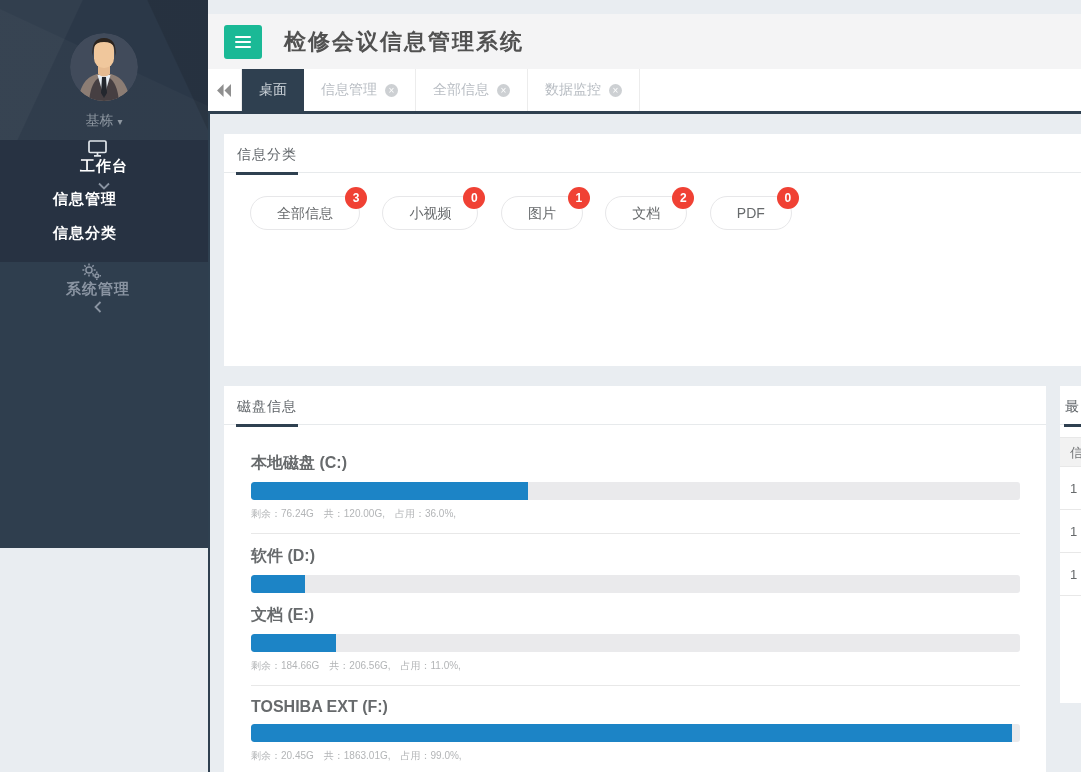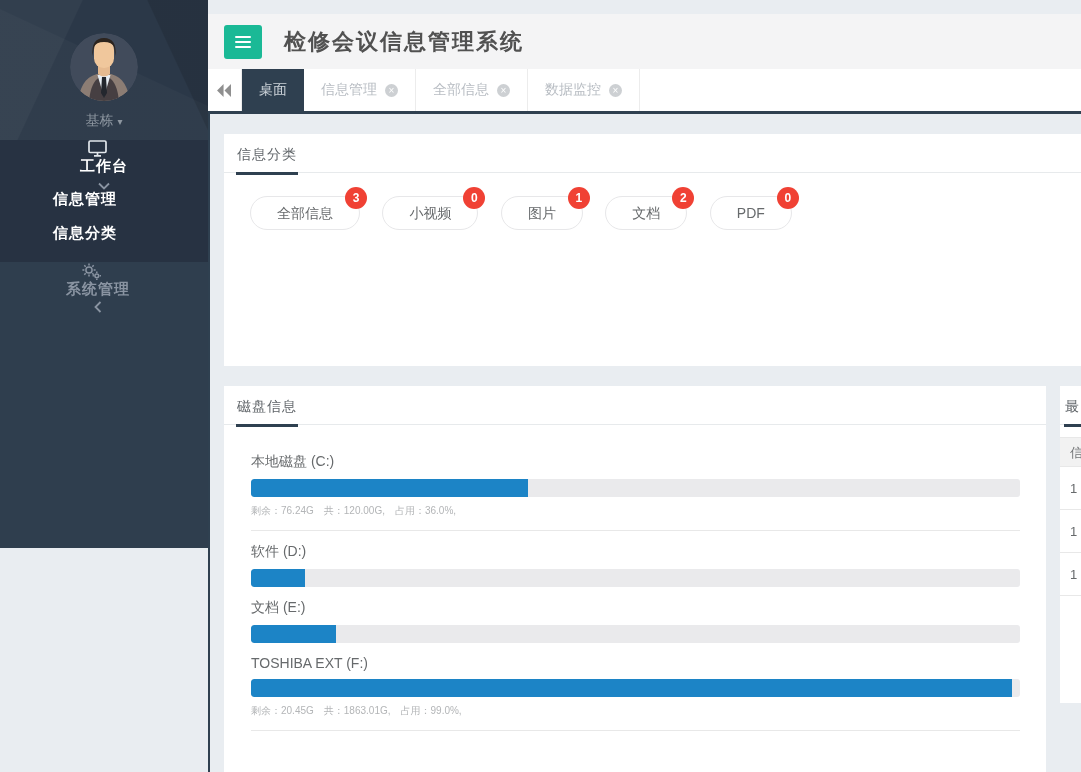--- a/index.html
+++ b/index.html
@@ -61,21 +61,21 @@
   .pill{position:relative;display:inline-block;height:34px;line-height:32px;padding:0 26px;margin-right:18px;
     background:#fff;border:1px solid #e7e7e9;border-radius:17px;font-size:14px;color:#676a6c;
     cursor:pointer;font-family:inherit;}
   .badge{position:absolute;top:-10px;right:-8px;min-width:22px;height:22px;border-radius:11px;
     background:var(--badge-red);color:#fff;font-size:12px;font-weight:bold;line-height:22px;text-align:center;}
 
   .panel-row{display:flex;align-items:flex-start;}
   .panel-disk{width:822px;height:600px;flex:none;}
   .disk-body{padding:16px 26px 0 27px;}
   .disk{padding-top:12px;}
-  .disk-name{font-size:14px;color:#676a6c;margin-bottom:8px;}
+  .disk-name{font-size:16px;color:#676a6c;margin-bottom:8px;font-weight:bold;}
   .disk-bar{height:18px;background:#eaeaec;border-radius:3px;overflow:hidden;}
   .disk-fill{height:100%;background:var(--bar-blue);border-radius:3px 0 0 3px;}
   .disk-stats{font-size:10px;color:#b3b5b7;margin-top:7px;padding-bottom:12px;border-bottom:1px solid #e8e8e8;}
 
   .panel-latest{width:280px;height:317px;margin-left:14px;flex:none;}
   .panel-latest .panel-title{margin-left:4px;}
   .latest-body{padding-top:12px;}
   .ltable{width:100%;font-size:13px;color:#676a6c;}
   .lt-head{height:30px;line-height:30px;background:#f2f2f2;border-top:1px solid #e8e8e8;
     border-bottom:1px solid #e8e8e8;padding-left:10px;color:#737577;}
@@ -256,20 +256,21 @@
                 <div class="disk-bar">
                   <div class="disk-fill" style="width: 7%;"></div>
                 </div>
               </div>
 
               <div class="disk">
                 <div class="disk-name">文档 (E:)</div>
                 <div class="disk-bar">
                   <div class="disk-fill" style="width: 11%;"></div>
                 </div>
+                <div class="disk-stats">剩余：184.66G　共：206.56G,　占用：11.0%,</div>
               </div>
 
               <div class="disk">
                 <div class="disk-name">TOSHIBA EXT (F:)</div>
                 <div class="disk-bar">
                   <div class="disk-fill" style="width: 99%;"></div>
                 </div>
                 <div class="disk-stats">剩余：20.45G　共：1863.01G,　占用：99.0%,</div>
               </div>
 

